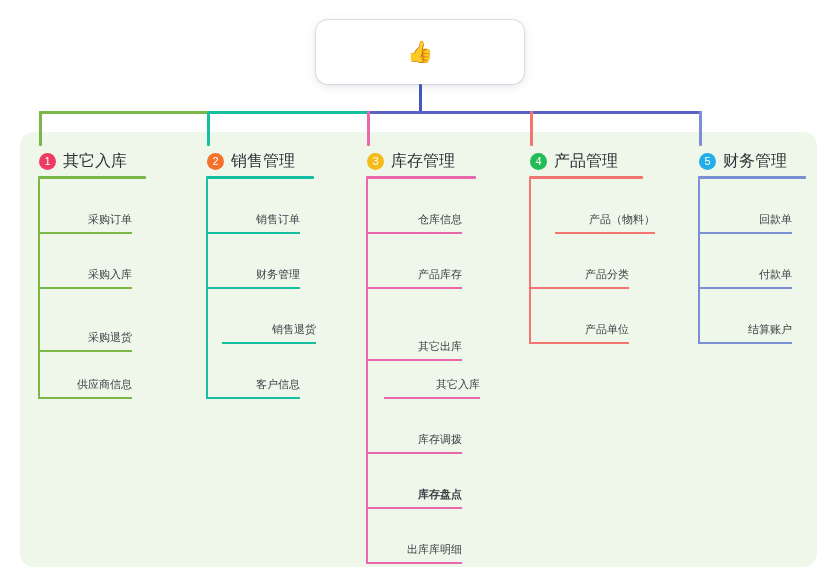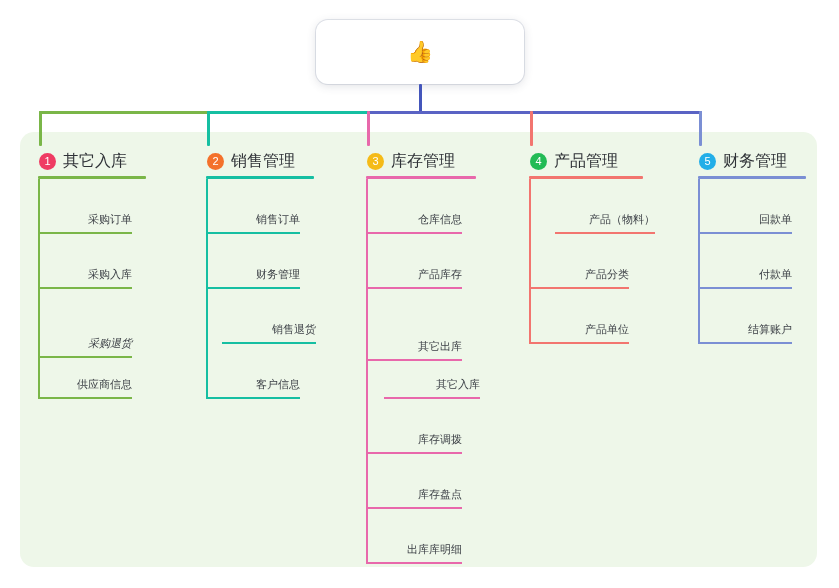--- a/index.html
+++ b/index.html
@@ -141,21 +141,21 @@
         <div class="leaves" style="height: 220px;">
           <div class="spine" style="height: 220px; background: rgb(122, 182, 72);"></div>
           <div class="leaf" style="top: 0px; width: 94px;">
             <div class="leaf-label">采购订单</div>
             <div class="leaf-rule" style="width: 94px; background: rgb(122, 182, 72);"></div>
           </div>
           <div class="leaf" style="top: 55px; width: 94px;">
             <div class="leaf-label">采购入库</div>
             <div class="leaf-rule" style="width: 94px; background: rgb(122, 182, 72);"></div>
           </div>
-          <div class="leaf" style="top: 124px; width: 94px; font-style: italic;">
+          <div class="leaf" style="top: 118px; width: 94px;">
             <div class="leaf-label">采购退货</div>
             <div class="leaf-rule" style="width: 94px; background: rgb(122, 182, 72);"></div>
           </div>
           <div class="leaf" style="top: 165px; width: 94px;">
             <div class="leaf-label">供应商信息</div>
             <div class="leaf-rule" style="width: 94px; background: rgb(122, 182, 72);"></div>
           </div>
         </div>
       </div>
       <div class="col" style="left: 206px; width: 108px;">
@@ -205,21 +205,21 @@
             <div class="leaf-rule" style="width: 96px; background: rgb(232, 104, 171);"></div>
           </div>
           <div class="leaf" style="top: 165px; width: 96px; margin-left: 18px;">
             <div class="leaf-label">其它入库</div>
             <div class="leaf-rule" style="width: 96px; background: rgb(232, 104, 171);"></div>
           </div>
           <div class="leaf" style="top: 220px; width: 96px;">
             <div class="leaf-label">库存调拨</div>
             <div class="leaf-rule" style="width: 96px; background: rgb(232, 104, 171);"></div>
           </div>
-          <div class="leaf" style="top: 275px; width: 96px;">
+          <div class="leaf" style="top: 275px; width: 96px; font-weight: bold;">
             <div class="leaf-label">库存盘点</div>
             <div class="leaf-rule" style="width: 96px; background: rgb(232, 104, 171);"></div>
           </div>
           <div class="leaf" style="top: 330px; width: 96px;">
             <div class="leaf-label">出库库明细</div>
             <div class="leaf-rule" style="width: 96px; background: rgb(232, 104, 171);"></div>
           </div>
         </div>
       </div>
       <div class="col" style="left: 529px; width: 114px;">

